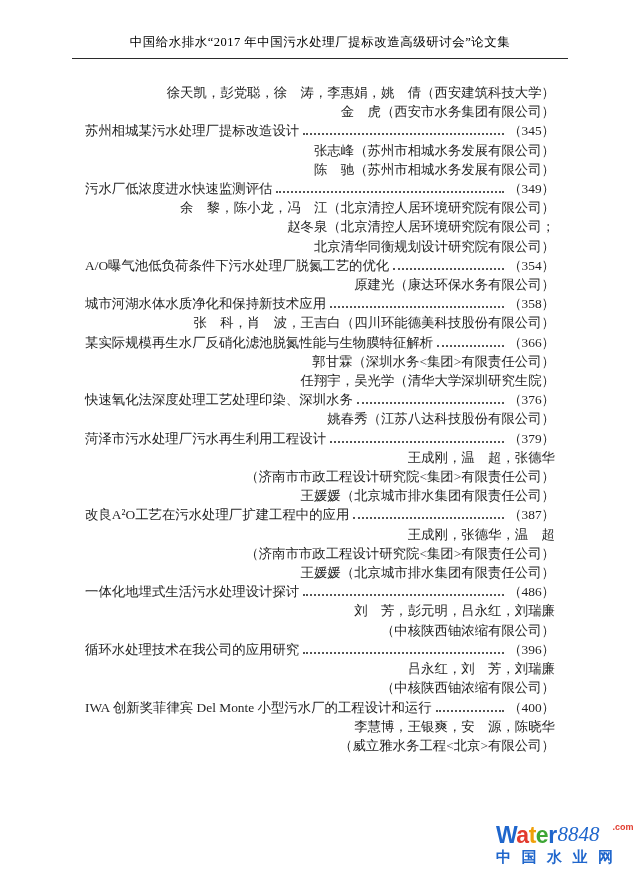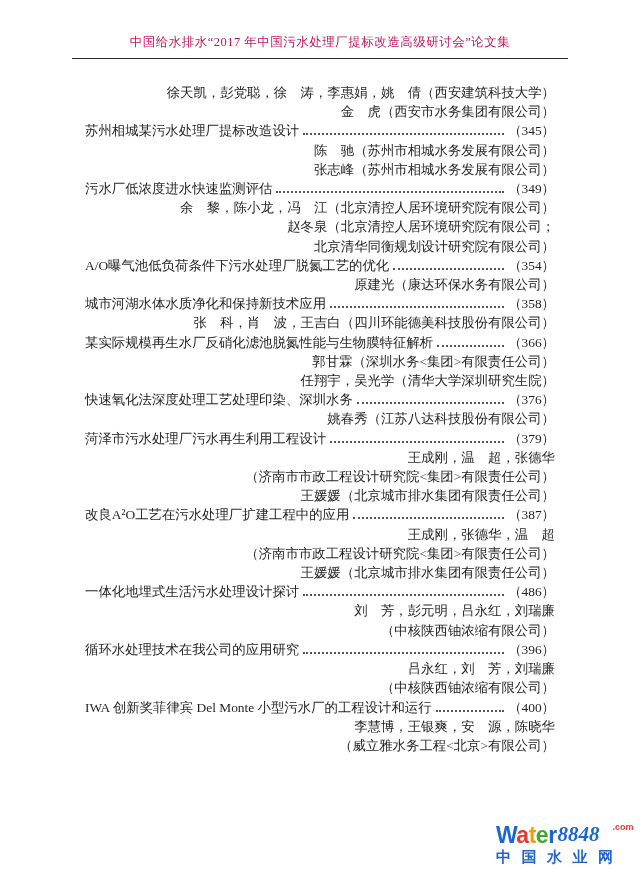--- a/index.html
+++ b/index.html
@@ -13,21 +13,21 @@
     color: #242424;
   }
   .header {
     margin: 0 72px;
     padding-top: 34px;
     padding-bottom: 7px;
     border-bottom: 1.5px solid #2b2b2b;
     text-align: center;
     font-size: 12.5px;
     letter-spacing: 0.5px;
-    color: #be185d;
+    color: #000000;
     white-space: nowrap;
   }
   .toc {
     margin: 24px 85px 0 85px;
     font-size: 13.4px;
     line-height: 19.2px;
     color: #1f1f1f;
   }
   .line { white-space: nowrap; }
   .line.authors { text-align: right; }
@@ -58,21 +58,21 @@
   }
   .logo-top { display: flex; align-items: flex-start; }
   .logo-word span {
     font-weight: bold;
     font-size: 23px;
     letter-spacing: -0.5px;
   }
   .logo-num {
     font-family: "Liberation Serif", serif;
     font-style: italic;
-    font-weight: bold;
+    font-weight: normal;
     font-size: 21px;
     margin-left: 1px;
   }
   .logo-tld {
     font-size: 9px;
     font-weight: bold;
     margin-left: 13px;
   }
   .logo-tagline {
     font-weight: bold;
@@ -93,22 +93,22 @@
   </div>
 
   <div class="toc" id="toc">
       <div class="line authors">徐天凯，彭党聪，徐　涛，李惠娟，姚　倩（西安建筑科技大学）</div>
       <div class="line authors">金　虎（西安市水务集团有限公司）</div>
       <div class="line title">
         <span class="t">苏州相城某污水处理厂提标改造设计</span>
         <span class="leader"></span>
         <span class="pg">（345）</span>
       </div>
+      <div class="line authors">张志峰（苏州市相城水务发展有限公司）</div>
       <div class="line authors">陈　驰（苏州市相城水务发展有限公司）</div>
-      <div class="line authors">张志峰（苏州市相城水务发展有限公司）</div>
       <div class="line title">
         <span class="t">污水厂低浓度进水快速监测评估</span>
         <span class="leader"></span>
         <span class="pg">（349）</span>
       </div>
       <div class="line authors">余　黎，陈小龙，冯　江（北京清控人居环境研究院有限公司）</div>
       <div class="line authors">赵冬泉（北京清控人居环境研究院有限公司；</div>
       <div class="line authors">北京清华同衡规划设计研究院有限公司）</div>
       <div class="line title">
         <span class="t">A/O曝气池低负荷条件下污水处理厂脱氮工艺的优化</span>

